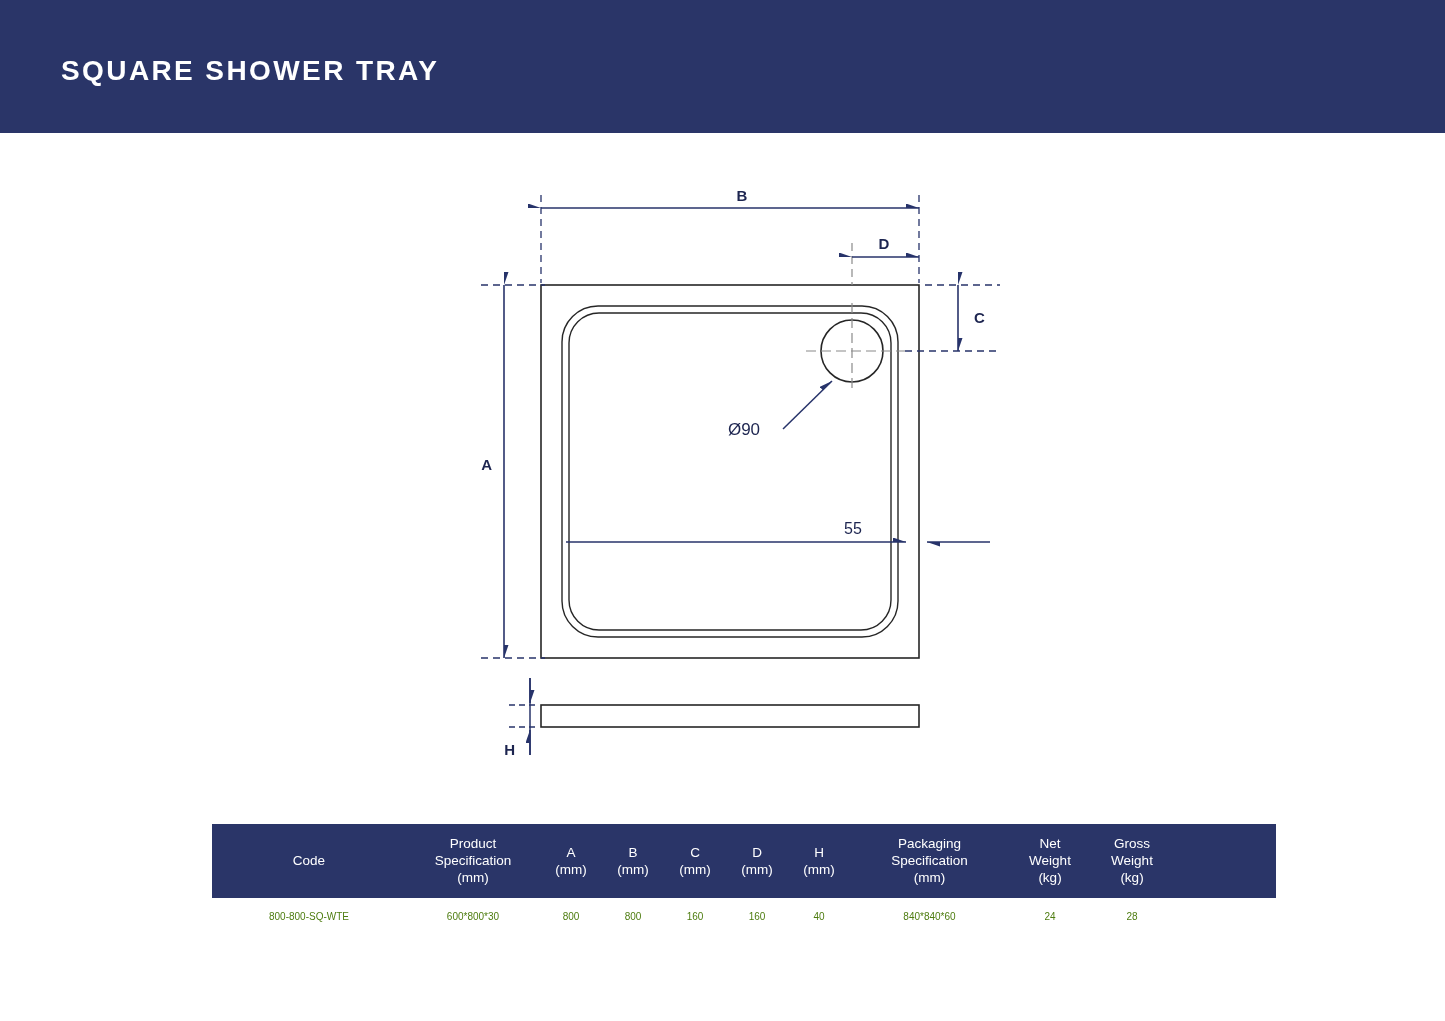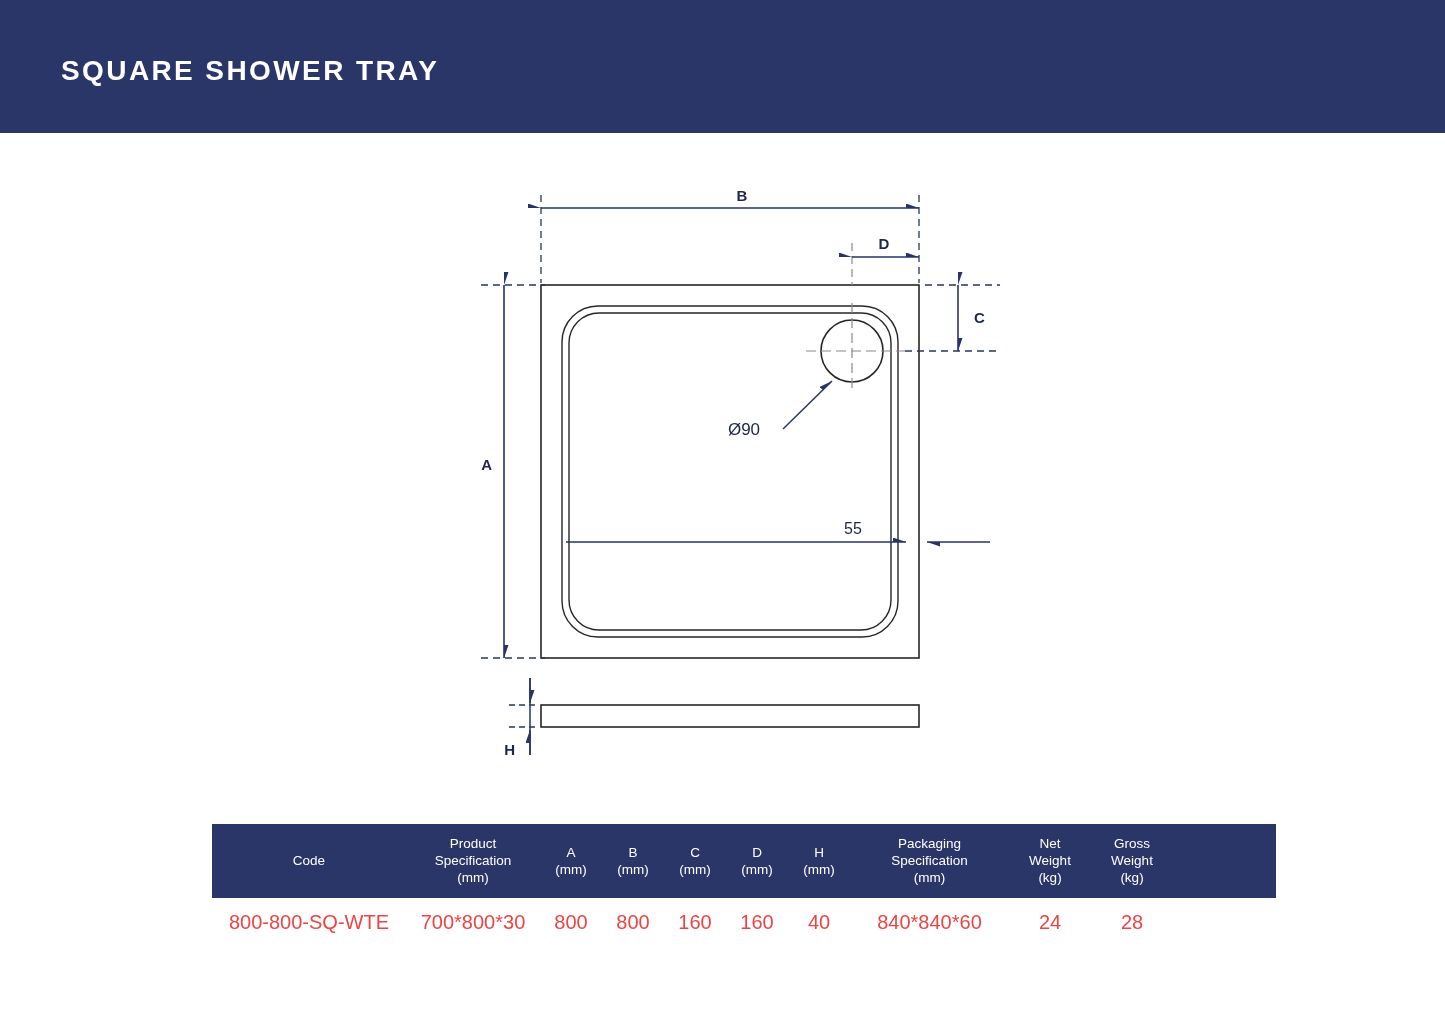--- a/index.html
+++ b/index.html
@@ -71,22 +71,22 @@
     font-weight: normal;
     font-size: 13.5px;
     line-height: 17px;
     padding: 11px 2px 12px 2px;
     text-align: center;
     vertical-align: middle;
     height: 48px;
     font-family: "Liberation Sans", sans-serif;
   }
   table.spec-table tbody td {
-    color: #ef4444;
-    font-size: 20px;
+    color: #4d7c0f;
+    font-size: 10px;
     text-align: center;
     vertical-align: middle;
     padding: 13px 2px 13px 2px;
     font-family: "Liberation Sans", sans-serif;
   }
   .col-code        { width: 190px; margin-left: 44px; }
   .col-prodspec    { width: 130px; }
   .col-a           { width: 58px;  }
   .col-b           { width: 58px;  }
   .col-c           { width: 58px;  }
@@ -214,21 +214,21 @@
           <span class="hdr-line">Gross</span>
           <span class="hdr-line">Weight</span>
           <span class="hdr-line">(kg)</span>
         </th>
         <th class="col-pad"></th>
       </tr>
     </thead>
     <tbody>
       <tr>
         <td class="col-code">800-800-SQ-WTE</td>
-        <td class="col-prodspec">700*800*30</td>
+        <td class="col-prodspec">600*800*30</td>
         <td class="col-a">800</td>
         <td class="col-b">800</td>
         <td class="col-c">160</td>
         <td class="col-d">160</td>
         <td class="col-h">40</td>
         <td class="col-pack">840*840*60</td>
         <td class="col-net">24</td>
         <td class="col-gross">28</td>
         <td class="col-pad"></td>
       </tr>

